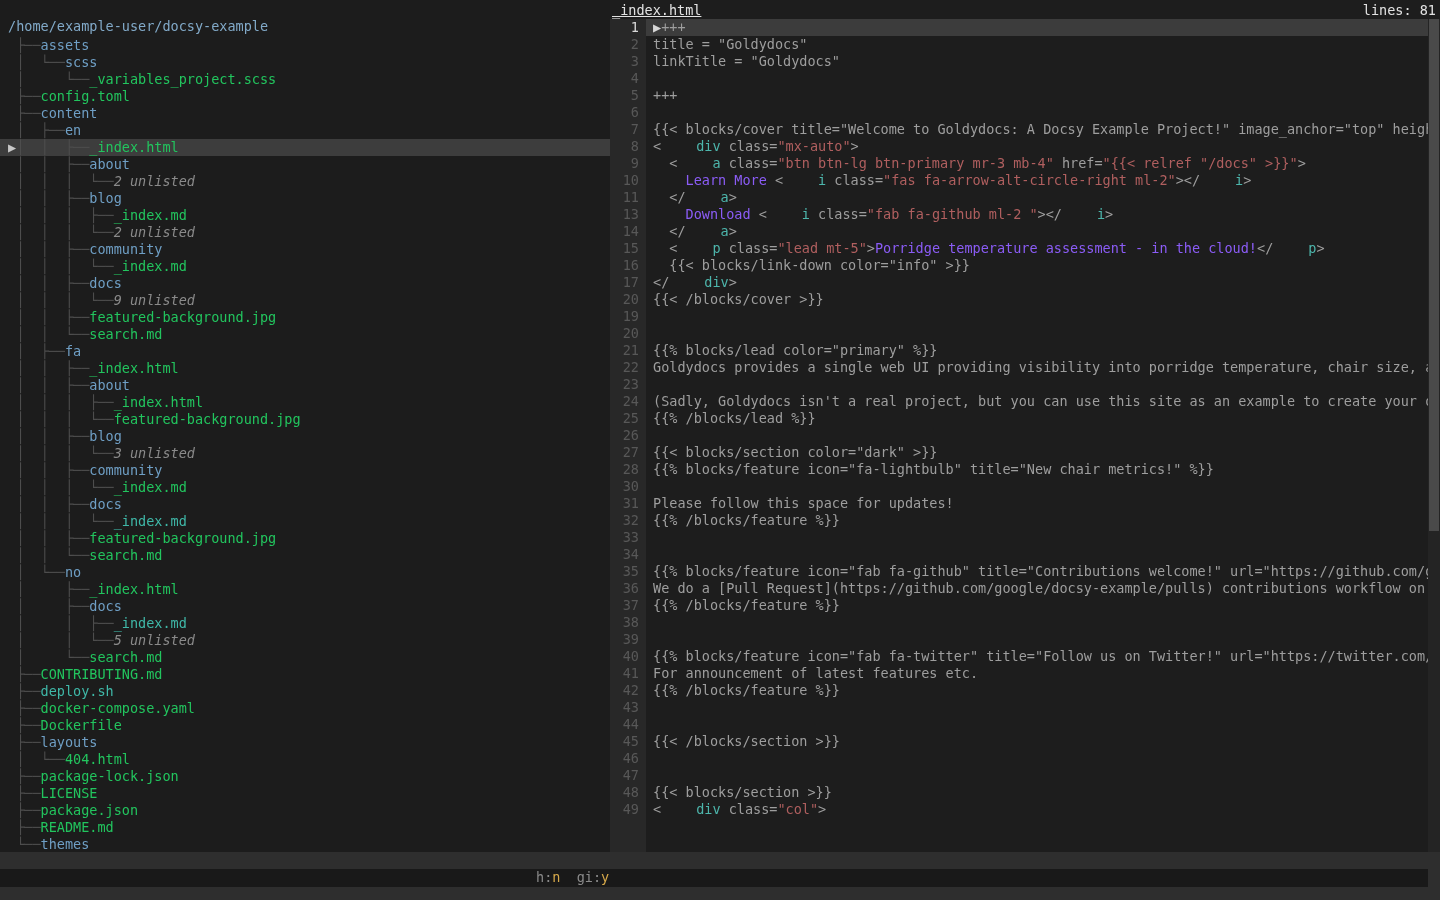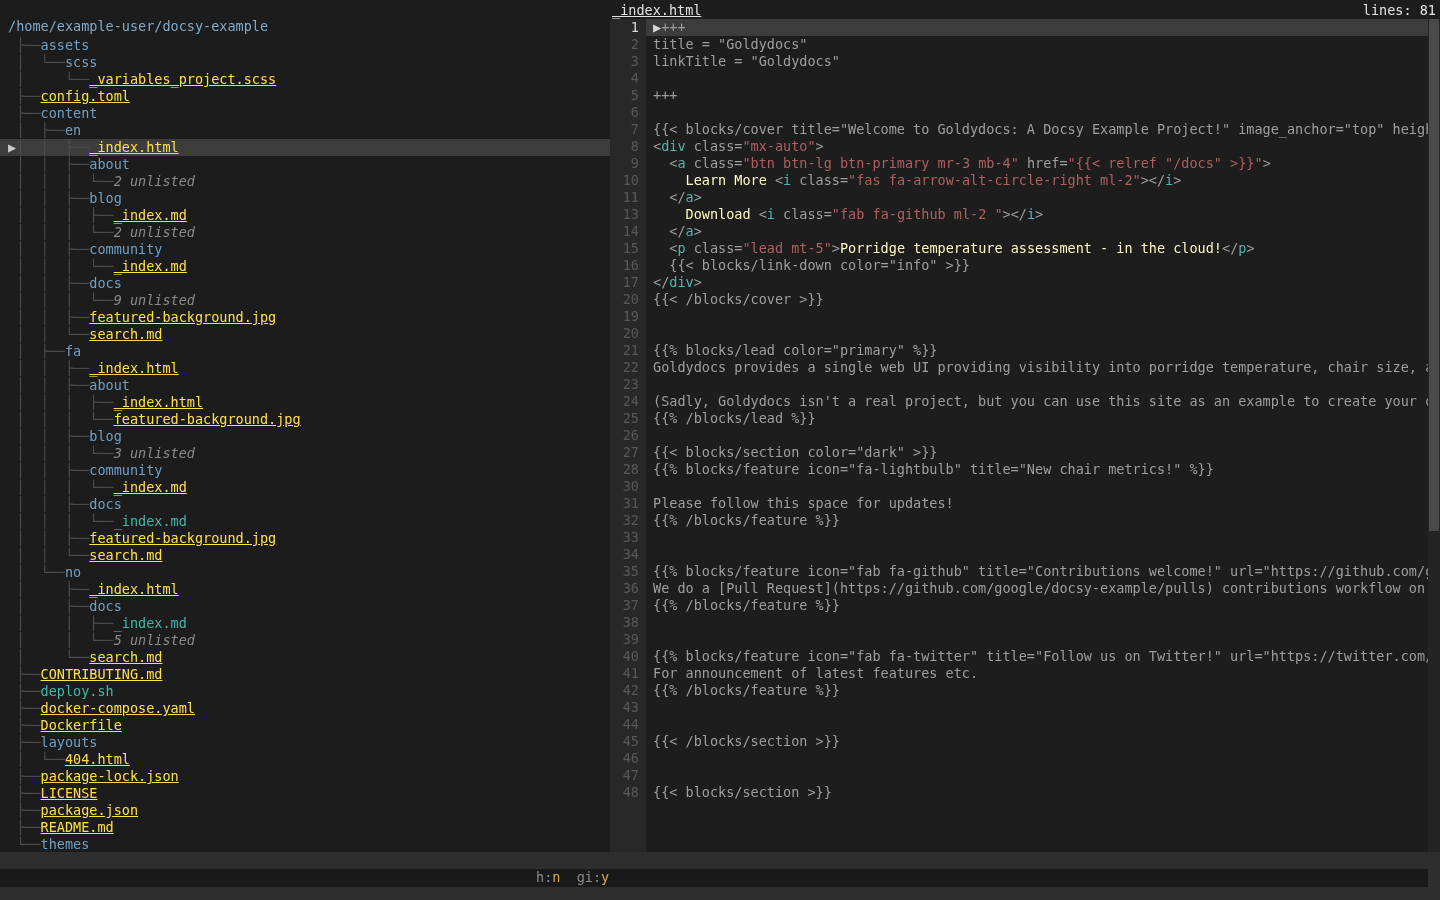--- a/index.html
+++ b/index.html
@@ -6,40 +6,40 @@
   body{font-family:"DejaVu Sans Mono",monospace;font-size:13.5px;line-height:17px;color:#d0d0d0;}
   .app{position:relative;width:1440px;height:900px;overflow:hidden;background:#1c1c1c;}
 
   
   .left-panel{position:absolute;left:0;top:16px;width:610px;height:852px;overflow:hidden;background:#1c1c1c;}
   .root-path{height:19px;padding:2px 0 0 8px;color:#82aac9;white-space:pre;}
   .trow{position:relative;height:17px;white-space:pre;padding-left:8px;}
   .trow.sel{background:#3d3d3d;}
   .prefix{color:#4d4d4d;}
   .nm.dir{color:#6f9fc5;}
-  .nm.file{color:#fde047;text-decoration:underline;}
+  .nm.file{color:#22c55e;}
   .nm.exec,.nm.match{color:#3fb8a8;}
   .nm.unlisted{color:#8a8a8a;font-style:italic;}
   .cursor-marker{position:absolute;left:8px;top:0;color:#c8c8c8;}
 
   
   .preview{position:absolute;left:610px;top:0;width:830px;height:852px;background:#1d1d1d;overflow:hidden;}
   .preview-header{position:relative;height:19px;padding:2px 4px 0 2px;display:flex;justify-content:space-between;z-index:3;}
   .preview-title{color:#e2e2e2;text-decoration:underline;}
   .lines-count{color:#e2e2e2;}
   .gutter-bg{position:absolute;left:0;top:19px;width:36px;height:833px;background:#282828;z-index:0;}
   .code-lines{position:absolute;left:0;top:19px;width:100%;z-index:1;}
   .crow{position:relative;height:17px;display:flex;}
   .ln{flex:0 0 36px;width:36px;text-align:right;padding-right:7px;box-sizing:border-box;color:#585858;white-space:pre;}
   .lnsel{color:#d8d8d8;}
   .ctext{flex:1;padding-left:7px;white-space:pre;overflow:hidden;}
   .crow.sel .ctext{background:#3c3c3c;}
   .seg-p{color:#9e9e9e;}
-  .seg-w{color:#fef9c3;}
-  .seg-t{color:#4db6ac;}
+  .seg-w{color:#8b5cf6;}
+  .seg-t{color:#4db6ac;margin-left:35px;}
   .seg-v{color:#b05f5f;}
   .seg-m{color:#d8d8d8;}
 
   
   .scrollbar{position:absolute;right:0;top:19px;width:12px;height:833px;background:#242424;z-index:2;}
   .scroll-thumb{position:absolute;left:1px;right:1px;top:0;height:512px;background:#4a4a4a;}
 
   
   .status-bar{position:absolute;left:0;top:852px;width:1440px;height:17px;background:#2e2e2e;padding-left:8px;box-sizing:border-box;white-space:pre;}
   .sb-text{color:#d2d2d2;}
@@ -297,20 +297,24 @@
           <span class="ctext"></span>
         </div>
         <div class="crow">
           <span class="ln">47</span>
           <span class="ctext"></span>
         </div>
         <div class="crow">
           <span class="ln">48</span>
           <span class="ctext"><span class="seg-p">{{&lt; blocks/section &gt;}}</span></span>
         </div>
+        <div class="crow">
+          <span class="ln">49</span>
+          <span class="ctext"><span class="seg-p">&lt;</span><span class="seg-t">div</span><span class="seg-p"> class=</span><span class="seg-v">"col"</span><span class="seg-p">&gt;</span></span>
+        </div>
       </div>
     <div class="scrollbar">
       <div class="scroll-thumb"></div>
     </div>
   </div>
 
   <div class="status-bar">
     <span><span class="sb-text">Hit </span><span class="sb-key">enter</span><span class="sb-text"> to open the file, </span><span class="sb-key">alt-enter</span><span class="sb-text"> to open and quit, </span><span class="sb-key">?</span><span class="sb-text"> for help, or a space then a verb</span></span>
   </div>
 

